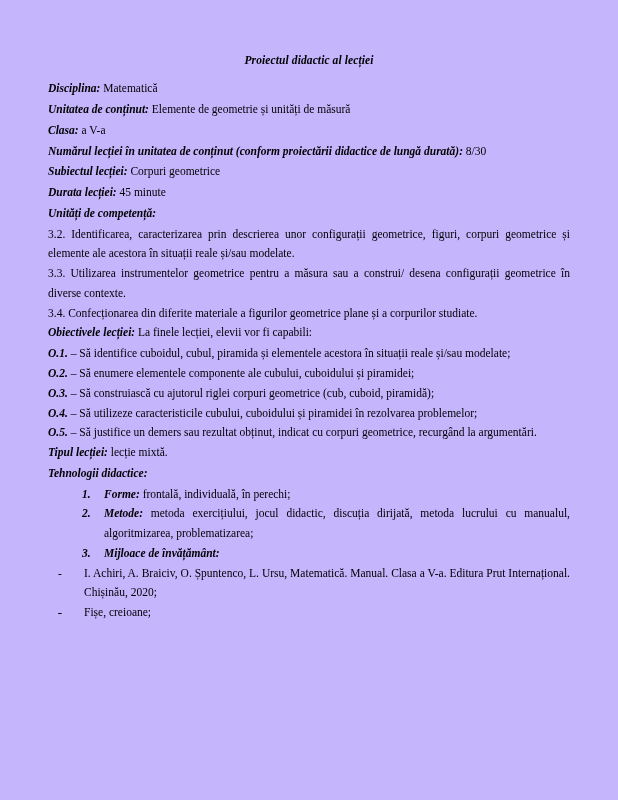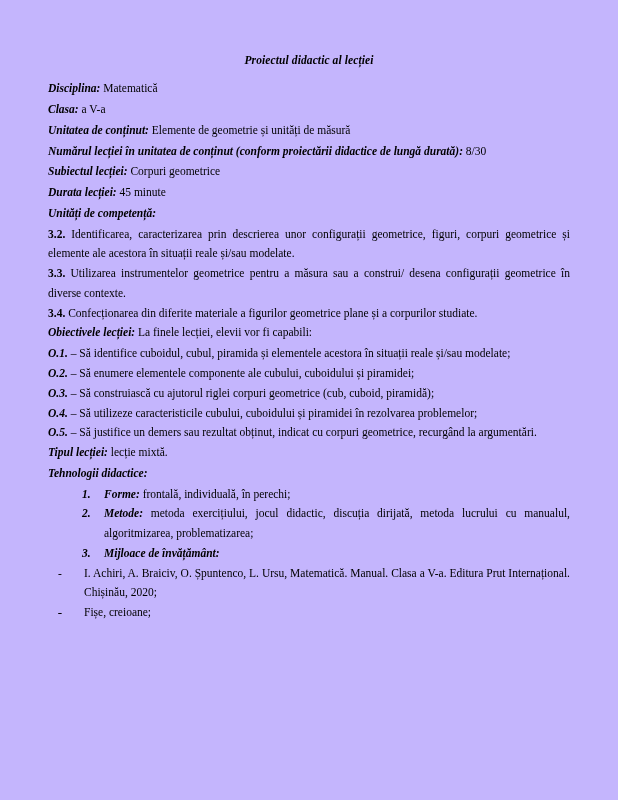--- a/index.html
+++ b/index.html
@@ -35,21 +35,21 @@
     font-size: 11.5px;
     line-height: 1.72;
     margin: 0 0 1px 0;
     text-align: justify;
   }
   .lbl {
     font-weight: bold;
     font-style: italic;
   }
   .lbl-b {
-    font-weight: bold;
+    font-weight: normal;
   }
   .val {
     font-weight: normal;
     font-style: normal;
   }
   .para {
     font-size: 11.5px;
     line-height: 1.72;
     margin: 0;
     text-align: justify;
@@ -114,25 +114,25 @@
 
 <div class="page">
 
   <div class="doc-title">Proiectul didactic al lecției</div>
 
   <p class="line">
     <span class="lbl">Disciplina:</span><span class="val"> Matematică</span>
   </p>
 
   <p class="line">
+    <span class="lbl">Unitatea de conținut:</span><span class="val"> Elemente de geometrie și unități de măsură</span>
+  </p>
+
+  <p class="line">
     <span class="lbl">Clasa:</span><span class="val"> a V-a</span>
-  </p>
-
-  <p class="line">
-    <span class="lbl">Unitatea de conținut:</span><span class="val"> Elemente de geometrie și unități de măsură</span>
   </p>
 
   <p class="line">
     <span class="lbl">Numărul lecției în unitatea de conținut (conform proiectării didactice de lungă durată):</span><span class="val"> 8/30</span>
   </p>
 
   <p class="line">
     <span class="lbl">Subiectul lecției:</span><span class="val"> Corpuri geometrice</span>
   </p>
 

